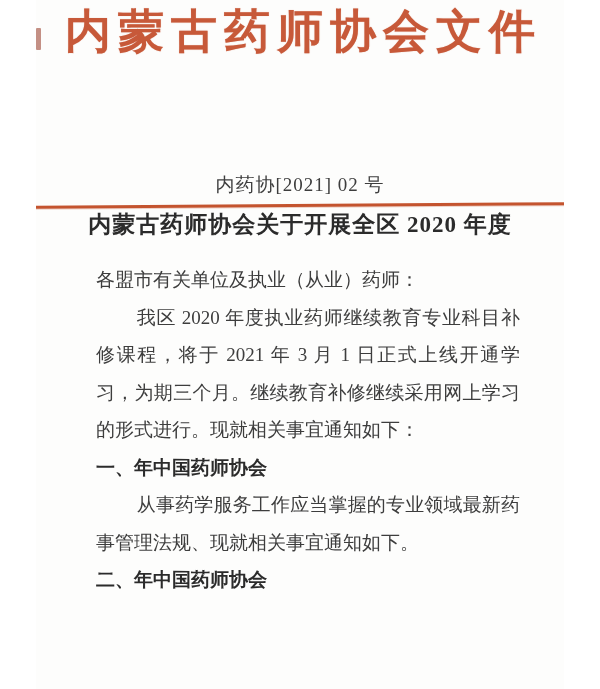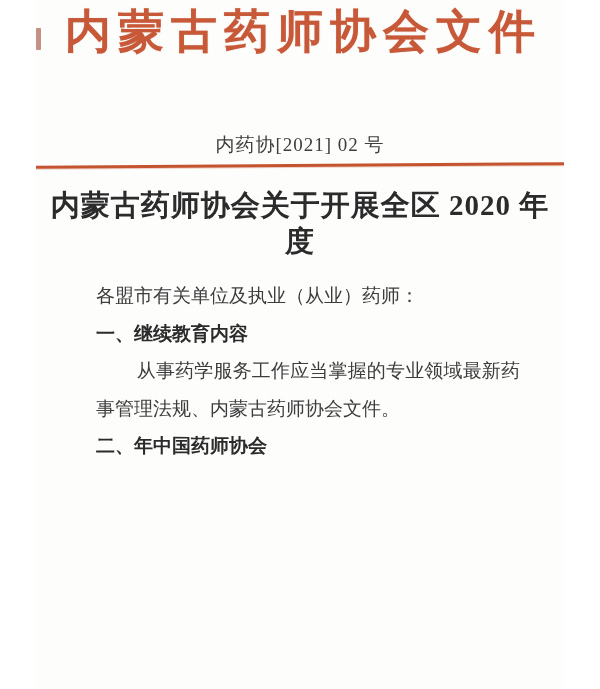--- a/index.html
+++ b/index.html
@@ -26,39 +26,38 @@
     text-align: center;
     font-size: 46px;
     line-height: 56px;
     font-weight: 700;
     color: var(--accent_red);
     letter-spacing: 7px;
     padding-left: 7px; 
     text-shadow: 0 0 1px rgba(199, 89, 57, 0.45);
   }
   .doc-number {
-    margin-top: 74px;
+    margin-top: 114px;
     text-align: center;
     font-size: 19px;
     line-height: 22px;
     color: var(--ink);
     letter-spacing: 1px;
   }
   .red-rule {
     margin-top: 8px;
     width: 100%;
     height: 3px;
     background: var(--rule_red);
     transform: rotate(-0.4deg);
     box-shadow: 0 1px 0 rgba(196, 84, 47, 0.25);
   }
   .notice-title {
-    margin-top: 20px;
     text-align: center;
-    font-size: 29px;
+    font-size: 23px;
     line-height: 36px;
     font-weight: 700;
     color: var(--ink_dark);
     letter-spacing: 1px;
   }
   .doc-body {
     margin-top: 18px;
     padding: 0 44px 0 60px;
     font-size: 19px;
     line-height: 37.5px;
@@ -93,18 +92,19 @@
   <div class="doc-number">内药协[2021] 02 号</div>
 
   <div class="red-rule"></div>
 
   <div class="notice-title">
     <div>内蒙古药师协会关于开展全区 2020 年度</div>
   </div>
 
   <div class="doc-body">
     <div class="salutation">各盟市有关单位及执业（从业）药师：</div>
-    <div class="heading">一、继续教育内容</div>
-    <p class="para">从事药学服务工作应当掌握的专业领域最新药事管理法规、内蒙古药师协会文件。</p>
+    <p class="para">我区 2020 年度执业药师继续教育专业科目补修课程，将于 2021 年 3 月 1 日正式上线开通学习，为期三个月。继续教育补修继续采用网上学习的形式进行。现就相关事宜通知如下：</p>
+    <div class="heading">一、年中国药师协会</div>
+    <p class="para">从事药学服务工作应当掌握的专业领域最新药事管理法规、现就相关事宜通知如下。</p>
     <div class="heading">二、年中国药师协会</div>
   </div>
 
 </div>
 
 </body></html>

